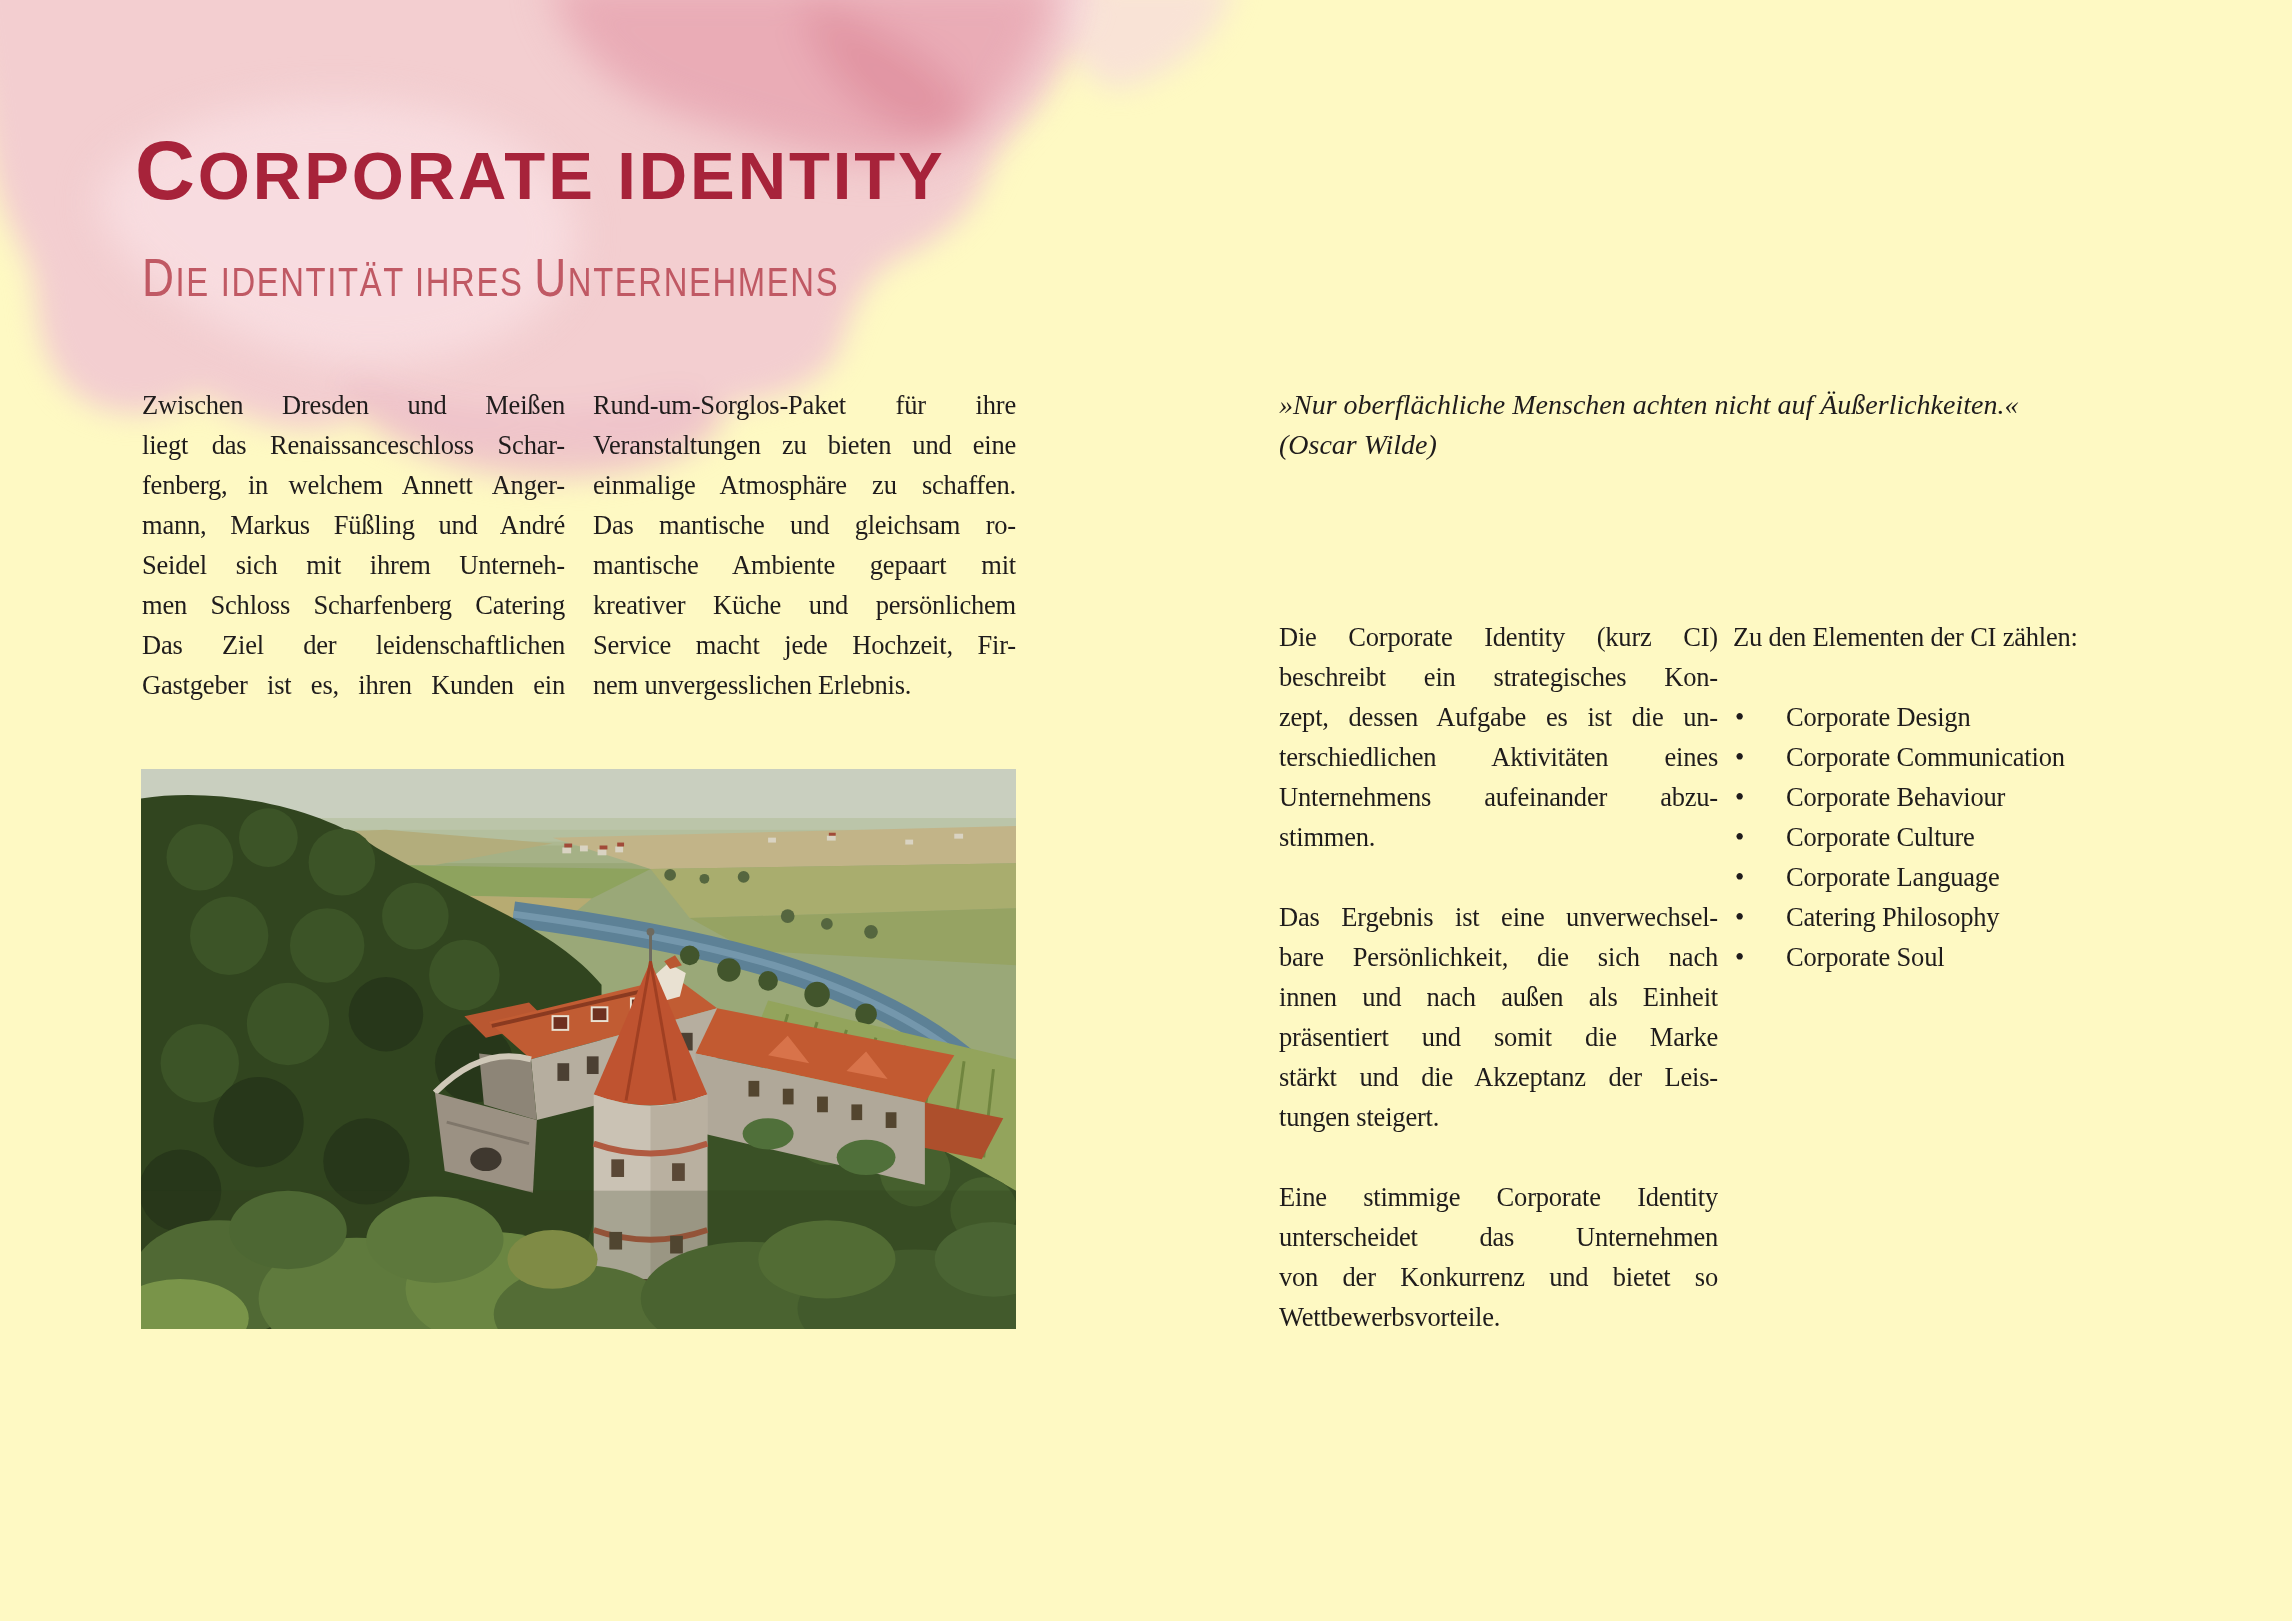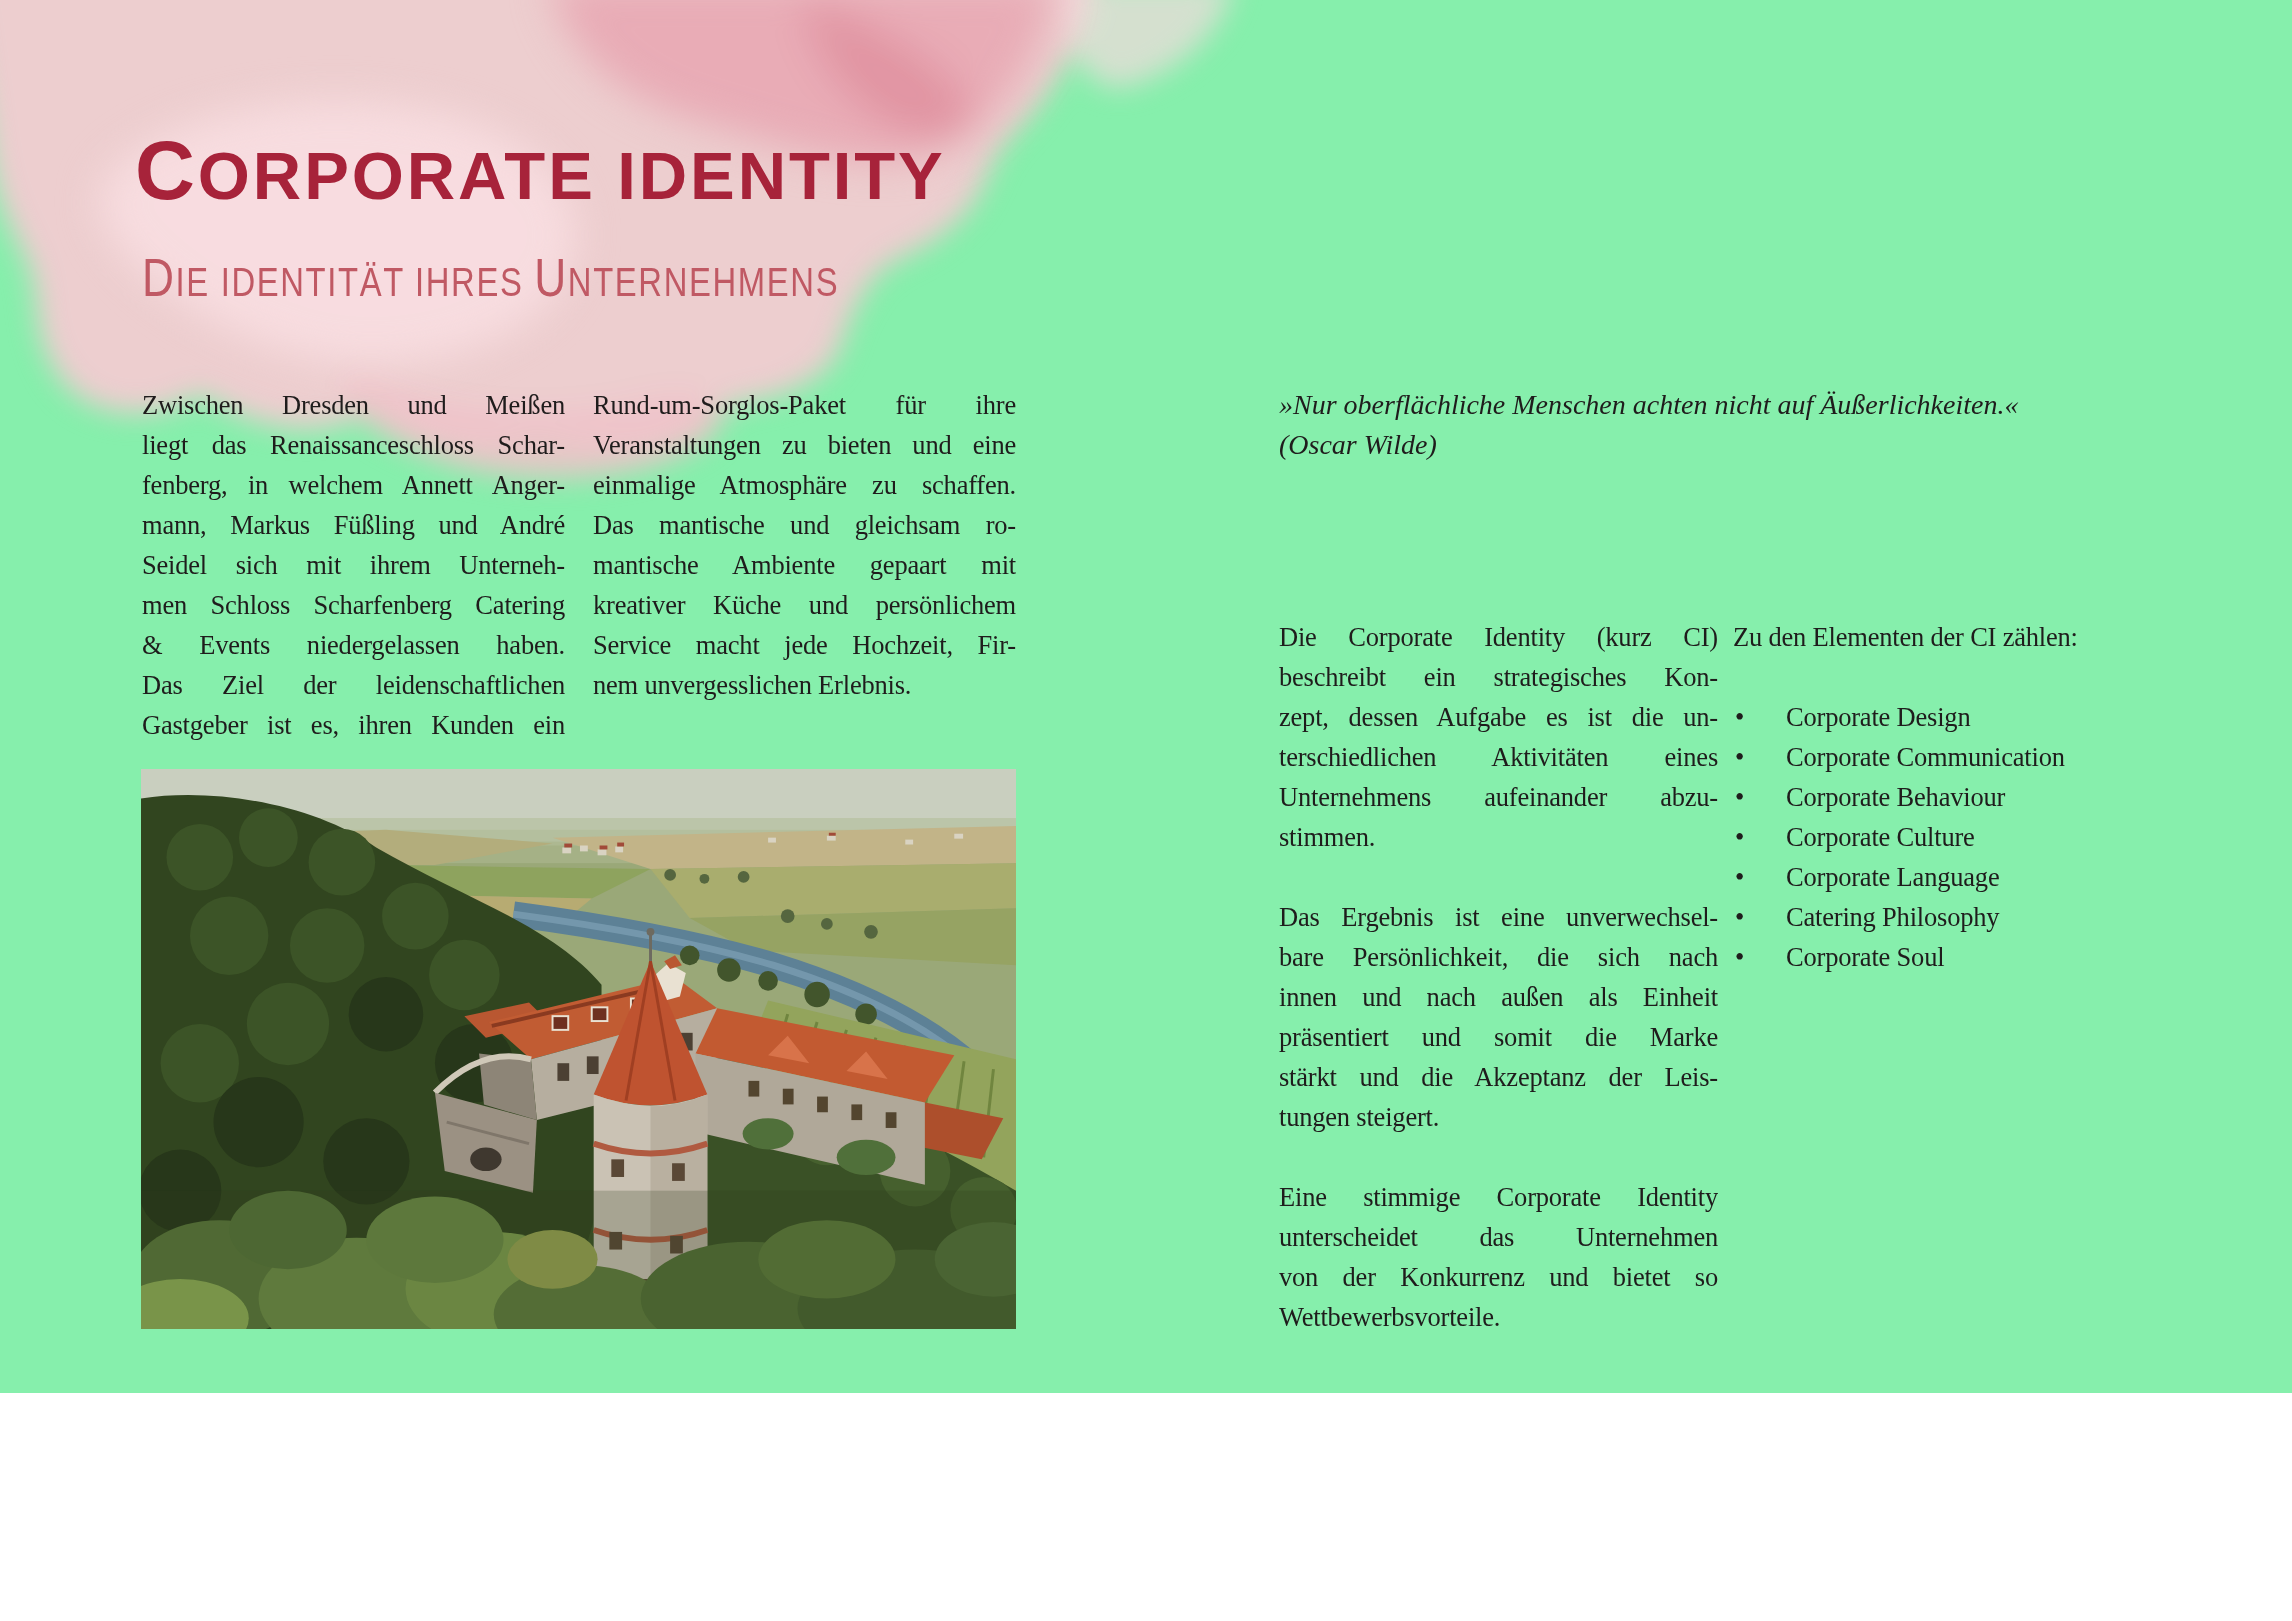--- a/index.html
+++ b/index.html
@@ -1,16 +1,16 @@
 <!DOCTYPE html>
 <html><head>
 <meta charset="utf-8">
 <style>
   html,body{margin:0;padding:0;background:#ffffff;}
-  .page{position:relative;width:2293px;height:1393px;background:#86efac;overflow:hidden;
+  .page{position:relative;width:2293px;height:1621px;background:#fef9c3;overflow:hidden;
         font-family:"Liberation Serif", serif;color:#1f1c1c;}
 
   
   .splash{position:absolute;left:0;top:0;width:1274px;height:549px;z-index:0;overflow:visible;}
 
   
   .title{position:absolute;left:135px;top:129px;z-index:2;line-height:1;
          font-family:"Liberation Sans", sans-serif;font-weight:700;color:#a7233a;
          letter-spacing:2.9px;white-space:nowrap;}
   .t-lead{font-size:83px;}
@@ -58,21 +58,20 @@
 
   <div class="subtitle"><span class="s-lead">D</span><span class="s-rest">ie identität ihres </span><span class="s-lead">U</span><span class="s-rest">nternehmens</span></div>
 
   <div class="col" style="left:142px;top:385px;width:423px;">
       <div class="tline">Zwischen Dresden und Meißen</div>
       <div class="tline">liegt das Renaissanceschloss Schar-</div>
       <div class="tline">fenberg, in welchem Annett Anger-</div>
       <div class="tline">mann, Markus Füßling und André</div>
       <div class="tline">Seidel sich mit ihrem Unterneh-</div>
       <div class="tline">men Schloss Scharfenberg Catering</div>
-      <div class="tline">&amp; Events niedergelassen haben.</div>
       <div class="tline">Das Ziel der leidenschaftlichen</div>
       <div class="tline">Gastgeber ist es, ihren Kunden ein</div>
     </div>
   <div class="col" style="left:593px;top:385px;width:423px;">
       <div class="tline">Rund-um-Sorglos-Paket für ihre</div>
       <div class="tline">Veranstaltungen zu bieten und eine</div>
       <div class="tline">einmalige Atmosphäre zu schaffen.</div>
       <div class="tline">Das mantische und gleichsam ro-</div>
       <div class="tline">mantische Ambiente gepaart mit</div>
       <div class="tline">kreativer Küche und persönlichem</div>

